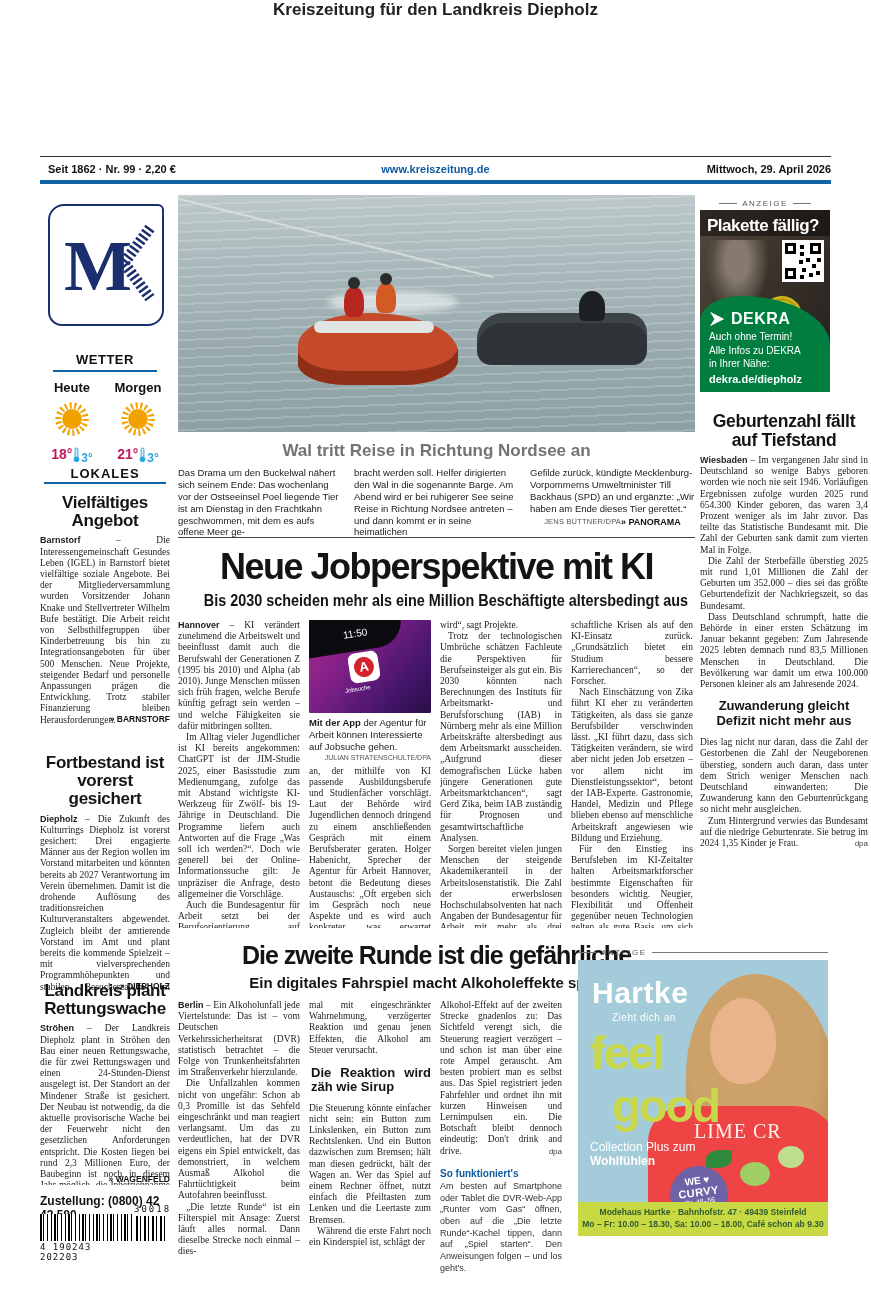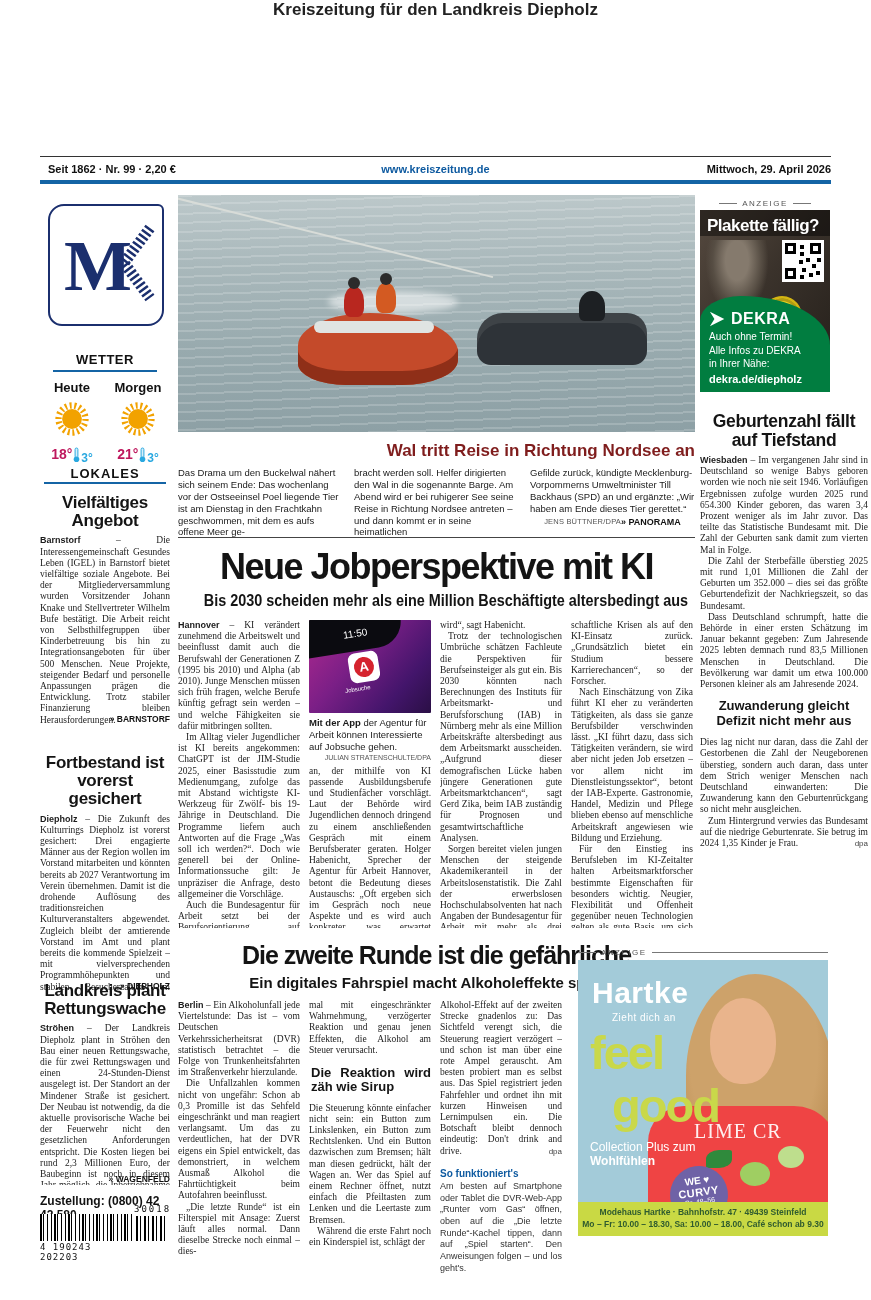--- a/index.html
+++ b/index.html
@@ -68,22 +68,22 @@
           border-radius:45% 55% 35% 30%;box-shadow:inset 0 -14px 0 #8f2f18;}
   .boat-o:after{content:"";position:absolute;left:16px;top:8px;width:120px;height:12px;background:#e0e4e2;border-radius:8px;}
   .person{position:absolute;width:20px;height:30px;background:#b8271f;border-radius:45% 45% 30% 30%;}
   .person .head{position:absolute;left:4px;top:-10px;width:12px;height:12px;background:#2b2b2b;border-radius:50%;}
   .splash{position:absolute;left:150px;top:96px;width:130px;height:22px;background:rgba(255,255,255,.55);
           border-radius:50%;filter:blur(3px);}
   .rib{position:absolute;right:48px;top:118px;width:170px;height:52px;background:#2e3338;border-radius:26px 20px 14px 14px;
        box-shadow:inset 0 10px 0 rgba(255,255,255,.08);}
   .person-k{position:absolute;right:90px;top:96px;width:26px;height:30px;background:#1d2023;border-radius:50% 50% 20% 20%;}
 
-  .whale-head{left:178px;top:441px;width:517px;text-align:right;
-              font:bold 17px "Liberation Sans",sans-serif;color:#7f1d1d;}
+  .whale-head{left:178px;top:441px;width:517px;text-align:center;
+              font:bold 17px "Liberation Sans",sans-serif;color:#737373;}
   .whale-cap{left:178px;top:467px;width:517px;display:flex;gap:11px;}
   .cap-col{width:165px;font:9.5px "Liberation Sans",sans-serif;line-height:1.25;color:#1a1a1a;text-align:left;}
   .cap-foot{display:flex;justify-content:center;margin-top:2px;}
   .credit{font:7.5px "Liberation Sans",sans-serif;color:#555;letter-spacing:.2px;}
   .refbold{font:bold 9px "Liberation Sans",sans-serif;color:#111;}
   .center-rule{left:178px;top:537px;width:517px;height:1px;background:#444;}
 
   
   .ki-head{left:178px;top:546px;width:517px;text-align:center;
            font:bold 36px "Liberation Sans",sans-serif;letter-spacing:-1.5px;color:#141414;}
@@ -308,21 +308,21 @@
       </div>
       <div class="ki-cap">
         <b>Mit der App</b><span> der Agentur für Arbeit können Interessierte auf Jobsuche gehen.</span>
       </div>
       <span class="ki-credit">JULIAN STRATENSCHULTE/DPA</span>
       <div class="bodytxt">
         <p>an, der mithilfe von KI passende Ausbildungsberufe und Studienfächer vorschlägt. Laut der Behörde wird Jugendlichen dennoch dringend zu einem anschließenden Gespräch mit einem Berufsberater geraten. Holger Habenicht, Sprecher der Agentur für Arbeit Hannover, betont die Bedeutung dieses Austauschs: „Oft ergeben sich im Gespräch noch neue Aspekte und es wird auch konkreter, was erwartet beziehungsweise gewünscht</p>
       </div>
     </div>
     <div class="col bodytxt">
-      <p>wird“, sagt Habenicht.</p>
+      <p>wird“, sagt Projekte.</p>
       <p>Trotz der technologischen Umbrüche schätzen Fachleute die Perspektiven für Berufseinsteiger als gut ein. Bis 2030 könnten nach Berechnungen des Instituts für Arbeitsmarkt- und Berufsforschung (IAB) in Nürnberg mehr als eine Million Arbeitskräfte altersbedingt aus dem Arbeitsmarkt ausscheiden. „Aufgrund dieser demografischen Lücke haben jüngere Generationen gute Arbeitsmarktchancen“, sagt Gerd Zika, beim IAB zuständig für Prognosen und gesamtwirtschaftliche Analysen.</p>
       <p>Sorgen bereitet vielen jungen Menschen der steigende Akademikeranteil in der Arbeitslosenstatistik. Die Zahl der erwerbslosen Hochschulabsolventen hat nach Angaben der Bundesagentur für Arbeit mit mehr als drei Prozent einen neuen Höchststand erreicht. Zika führt diese Entwicklung eher auf politische und wirt-</p>
     </div>
     <div class="col bodytxt">
       <p>schaftliche Krisen als auf den KI-Einsatz zurück. „Grundsätzlich bietet ein Studium bessere Karrierechancen“, so der Forscher.</p>
       <p>Nach Einschätzung von Zika führt KI eher zu veränderten Tätigkeiten, als dass sie ganze Berufsbilder verschwinden lässt. „KI führt dazu, dass sich Tätigkeiten verändern, sie wird aber nicht jeden Job ersetzen – vor allem nicht im Dienstleistungssektor“, betont der IAB-Experte. Gastronomie, Handel, Medizin und Pflege blieben ebenso auf menschliche Arbeitskraft angewiesen wie Bildung und Erziehung.</p>
       <p>Für den Einstieg ins Berufsleben im KI-Zeitalter halten Arbeitsmarktforscher bestimmte Eigenschaften für besonders wichtig. Neugier, Flexibilität und Offenheit gegenüber neuen Technologien gelten als gute Basis, um sich auf einem sich wandelnden Arbeitsmarkt zu behaupten.</p>
 
     </div>
   </div>

